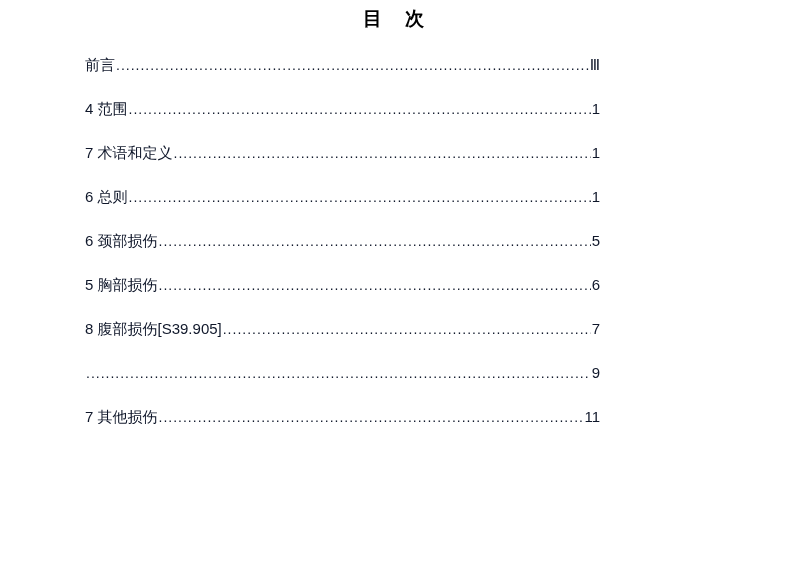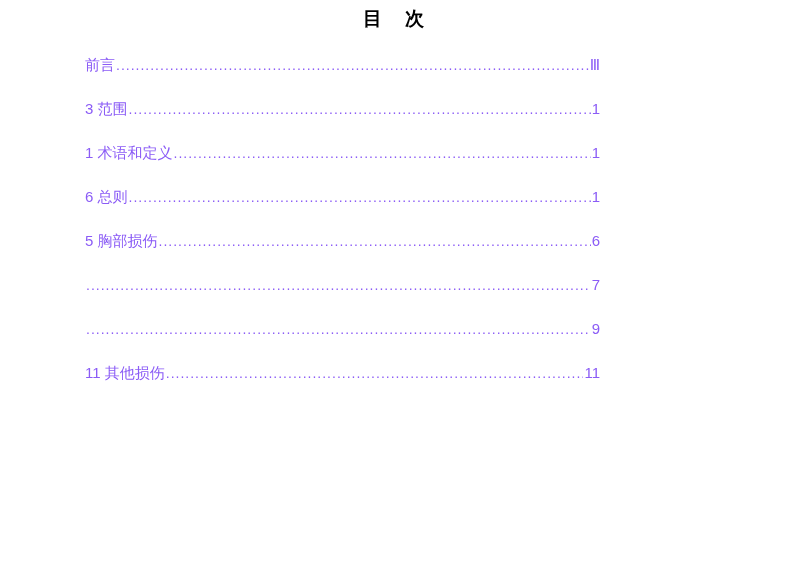--- a/index.html
+++ b/index.html
@@ -34,21 +34,21 @@
     width: 515px;
   }
   .toc-row {
     display: flex;
     align-items: baseline;
     height: 44px;
     padding-top: 10px;
     box-sizing: border-box;
     font-size: 15px;
     line-height: 19px;
-    color: #8b5cf6;
+    color: #0f172a;
     cursor: pointer;
   }
   .toc-label {
     white-space: nowrap;
     flex: 0 0 auto;
   }
   .toc-dots {
     flex: 1 1 auto;
     overflow: hidden;
     white-space: nowrap;
@@ -72,56 +72,62 @@
   <div class="doc-title">目　次</div>
 
   <div class="toc-list">
   <div class="toc-row">
     <span class="toc-label">前言</span>
     <span class="toc-dots"></span>
     <span class="toc-page">Ⅲ</span>
   </div>
 
   <div class="toc-row">
-    <span class="toc-label">3 范围</span>
+    <span class="toc-label">4 范围</span>
     <span class="toc-dots"></span>
     <span class="toc-page">1</span>
   </div>
 
   <div class="toc-row">
-    <span class="toc-label">1 术语和定义</span>
+    <span class="toc-label">7 术语和定义</span>
     <span class="toc-dots"></span>
     <span class="toc-page">1</span>
   </div>
 
   <div class="toc-row">
     <span class="toc-label">6 总则</span>
     <span class="toc-dots"></span>
     <span class="toc-page">1</span>
   </div>
 
 
 
+  <div class="toc-row">
+    <span class="toc-label">6 颈部损伤</span>
+    <span class="toc-dots"></span>
+    <span class="toc-page">5</span>
+  </div>
 
   <div class="toc-row">
     <span class="toc-label">5 胸部损伤</span>
     <span class="toc-dots"></span>
     <span class="toc-page">6</span>
   </div>
 
   <div class="toc-row">
+    <span class="toc-label">8 腹部损伤[S39.905]</span>
     <span class="toc-dots"></span>
     <span class="toc-page">7</span>
   </div>
 
 
   <div class="toc-row">
     <span class="toc-dots"></span>
     <span class="toc-page">9</span>
   </div>
 
   <div class="toc-row">
-    <span class="toc-label">11 其他损伤</span>
+    <span class="toc-label">7 其他损伤</span>
     <span class="toc-dots"></span>
     <span class="toc-page">11</span>
   </div>
 </div>
 </div>
 
 </body></html>

